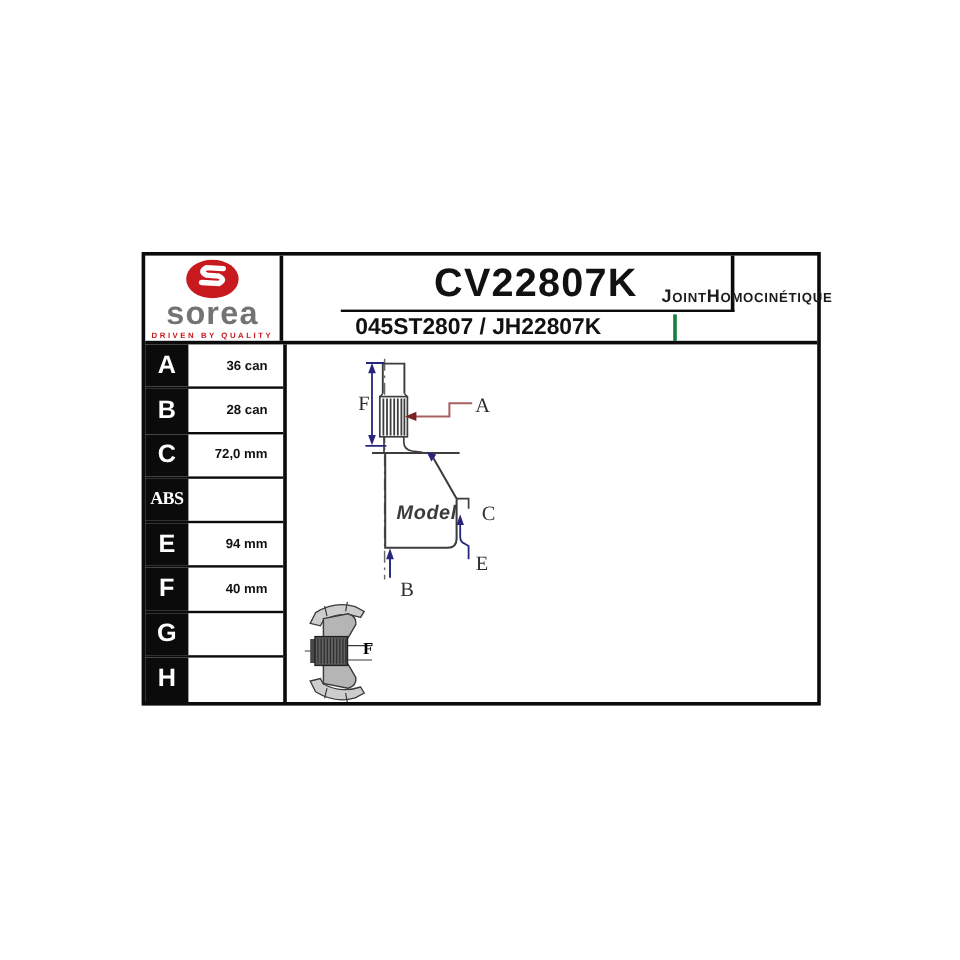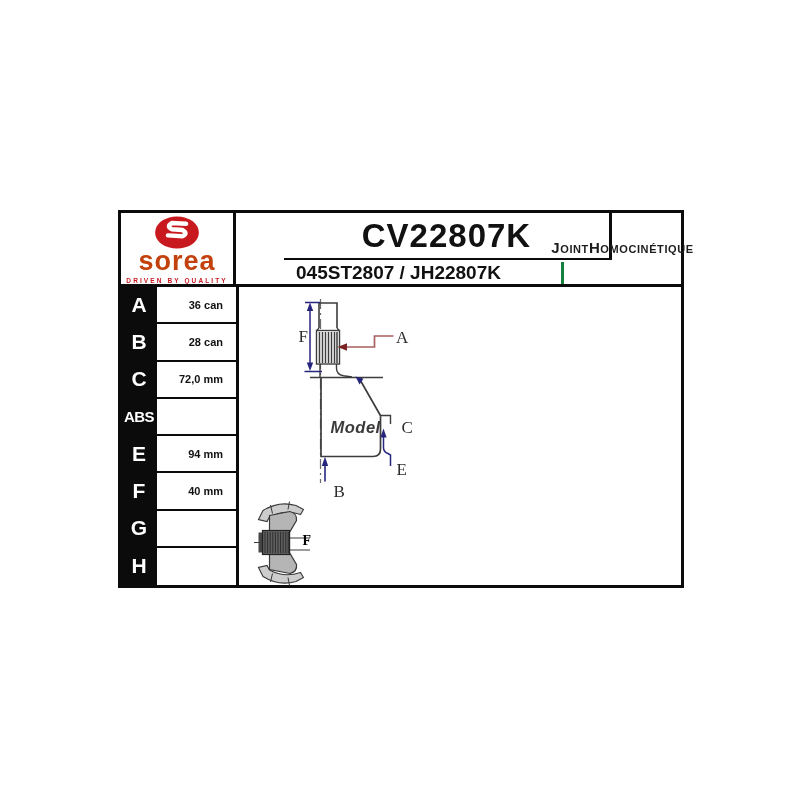--- a/index.html
+++ b/index.html
@@ -7,21 +7,21 @@
        font-family:"Liberation Sans",sans-serif;-webkit-font-smoothing:antialiased;}
 
   .sheet{position:absolute;left:118px;top:210px;width:566px;height:378px;
          border:3px solid #0b0b0b;box-sizing:border-box;background:#fff;}
 
   
   .cell{position:absolute;box-sizing:border-box;}
   .hdr-logo{left:0;top:0;width:115px;height:71px;border-right:3px solid #0b0b0b;
             display:flex;flex-direction:column;align-items:center;}
   .logo-mark{margin-top:3px;width:54px;height:40px;}
-  .logo-brand{font-weight:bold;font-size:27px;line-height:1;color:#c2410c;letter-spacing:1px;margin-top:-1px;}
+  .logo-brand{font-weight:bold;font-size:27px;line-height:1;color:#737373;letter-spacing:1px;margin-top:-1px;}
   .logo-tagline{font-size:6.5px;font-weight:bold;color:#c8191f;letter-spacing:2.1px;margin-top:2px;white-space:nowrap;}
 
   .hdr-mid-top{left:115px;top:0;width:328px;height:47px;border-right:3px solid #0b0b0b;
                border-bottom:2px solid #0b0b0b;display:flex;align-items:center;justify-content:center;margin-left:48px;}
   .part-number{font-size:33px;font-weight:bold;color:#111;letter-spacing:1px;}
   .hdr-mid-bot{left:115px;top:49px;width:328px;height:22px;border-right:3px solid #15803d;
                display:flex;align-items:center;justify-content:center;}
   .reference{font-size:19px;font-weight:bold;color:#111;}
 
   .hdr-right{left:443px;top:0;width:117px;height:71px;display:flex;flex-direction:row;
@@ -31,21 +31,21 @@
 
   .hdr-bottom-rule{left:0;top:71px;width:560px;height:3px;background:#0b0b0b;}
 
   
   .spec-table{left:0;top:74px;width:118px;height:298px;border-right:3px solid #0b0b0b;
               display:grid;grid-template-rows:repeat(8,1fr);}
   .trow{display:flex;border-bottom:2px solid #0b0b0b;}
   .trow:last-child{border-bottom:none;}
   .tkey{width:36px;background:#0b0b0b;color:#fff;font-weight:bold;font-size:21px;
         display:flex;align-items:center;justify-content:center;}
-  .trow:nth-child(4) .tkey{font-size:15px;letter-spacing:-0.5px;}
+  .trow:nth-child(4) .tkey{font-size:15px;letter-spacing:-0.5px;font-family:Liberation Serif, serif;}
   .tval{flex:1;display:flex;align-items:center;justify-content:flex-end;
         padding-right:13px;font-weight:bold;font-size:11px;color:#111;}
 
   
   .drawing{left:118px;top:74px;width:442px;height:298px;}
   .drawing svg{display:block;}
   text.dimlabel{font-family:"Liberation Serif",serif;font-size:17px;fill:#2e2e2e;}
   text.model{font-family:"Liberation Sans",sans-serif;font-size:16.5px;font-weight:bold;
              font-style:italic;fill:#3b3b3b;letter-spacing:0.5px;}
   text.iconF{font-family:"Liberation Serif",serif;font-size:14px;font-weight:bold;fill:#000;}

